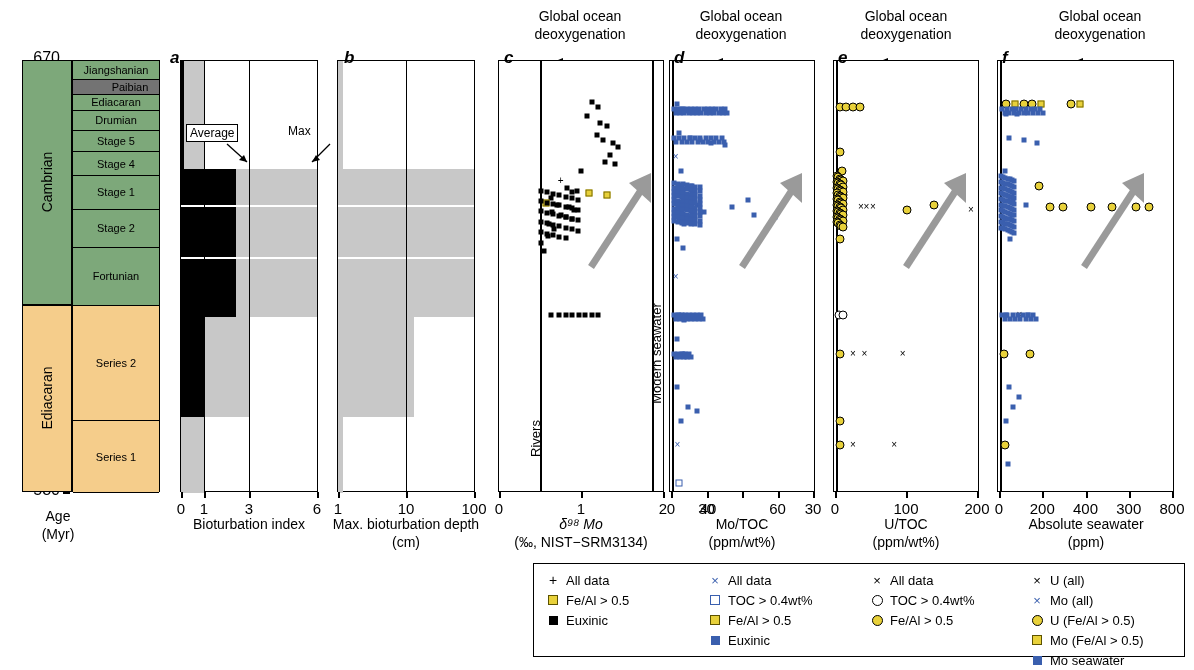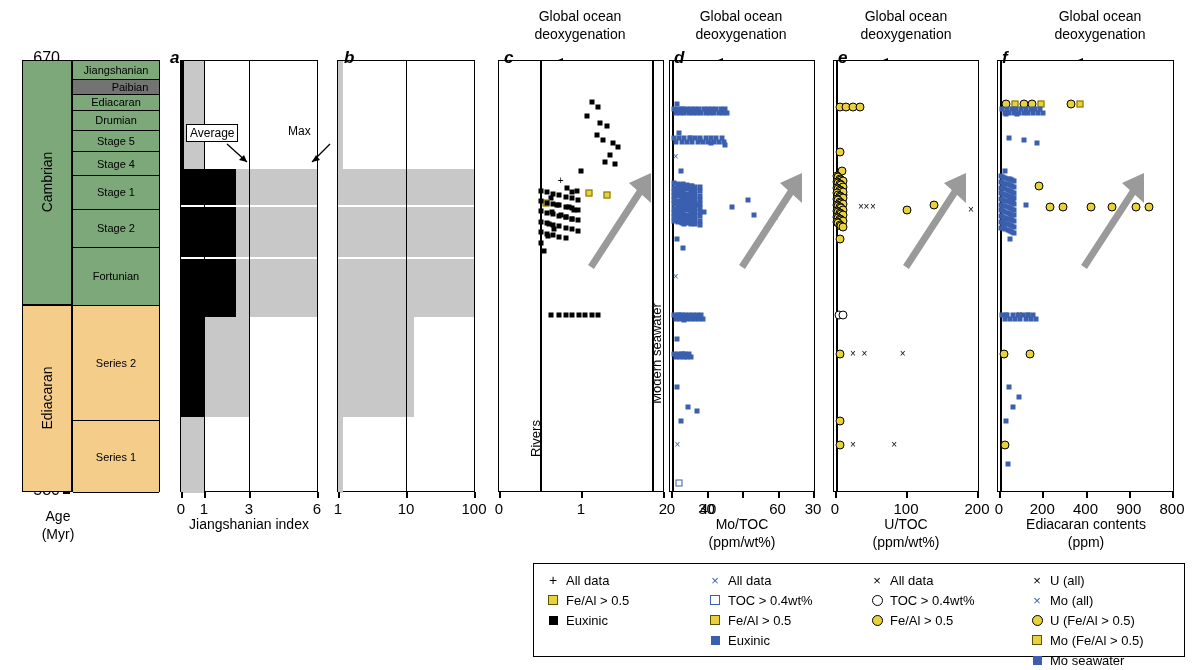--- a/index.html
+++ b/index.html
@@ -163,41 +163,45 @@
       <div class="abs" style="left: 181px; top: 492px; width: 2px; height: 6px; background: rgb(0, 0, 0);"></div>
       <div class="axis-num" style="left: 181px; top: 500px;">0</div>
       <div class="abs" style="left: 204px; top: 492px; width: 2px; height: 6px; background: rgb(0, 0, 0);"></div>
       <div class="axis-num" style="left: 204px; top: 500px;">1</div>
       <div class="abs" style="left: 249px; top: 492px; width: 2px; height: 6px; background: rgb(0, 0, 0);"></div>
       <div class="axis-num" style="left: 249px; top: 500px;">3</div>
       <div class="abs" style="left: 317px; top: 492px; width: 2px; height: 6px; background: rgb(0, 0, 0);"></div>
       <div class="axis-num" style="left: 317px; top: 500px;">6</div>
     </div>
   <div class="axis-title" style="left:249px;top:516px;">
-    <span>Jiangshanian index</span>
+    <span>Bioturbation index</span>
   </div>
 
   <div class="panel" style="left:337px;width:138px;">
     <div class="abs" style="left:0;top:0;width:5px;height:108px;background:#c8c8c8;"></div>
     <div class="abs" style="left:0;top:108px;width:136px;height:36px;background:#c8c8c8;"></div>
     <div class="abs" style="left:0;top:146px;width:136px;height:50px;background:#c8c8c8;"></div>
     <div class="abs" style="left:0;top:198px;width:136px;height:58px;background:#c8c8c8;"></div>
     <div class="abs" style="left:0;top:256px;width:76px;height:100px;background:#c8c8c8;"></div>
     <div class="abs" style="left:0;top:356px;width:5px;height:76px;background:#c8c8c8;"></div>
     <div class="vgrid" style="left:68px;"></div>
   </div>
   <div class="panel-letter" style="left:344px;top:48px;">b</div>
   <div id="axis-b">
       <div class="abs" style="left: 338px; top: 492px; width: 2px; height: 6px; background: rgb(0, 0, 0);"></div>
       <div class="axis-num" style="left: 338px; top: 500px;">1</div>
       <div class="abs" style="left: 406px; top: 492px; width: 2px; height: 6px; background: rgb(0, 0, 0);"></div>
       <div class="axis-num" style="left: 406px; top: 500px;">10</div>
       <div class="abs" style="left: 474px; top: 492px; width: 2px; height: 6px; background: rgb(0, 0, 0);"></div>
       <div class="axis-num" style="left: 474px; top: 500px;">100</div>
     </div>
+  <div class="axis-title" style="left:406px;top:516px;">
+    <span>Max. bioturbation depth</span><br>
+    <span>(cm)</span>
+  </div>
 
   <div class="panel-head" style="left:580px;top:8px;">
     <span>Global ocean</span><br>
     <span>deoxygenation</span>
   </div>
   <svg class="abs harrow" style="left:552px;top:56px;" width="60" height="12">
     <line x1="8" y1="6" x2="58" y2="6" stroke="#000" stroke-width="1.4"></line>
     <polygon points="1,6 11,2 11,10" fill="#000"></polygon>
   </svg>
   <div class="panel" style="left:498px;width:166px;">
@@ -292,20 +296,24 @@
   </div>
   <div class="panel-letter" style="left:504px;top:48px;">c</div>
   <div id="axis-c">
       <div class="abs" style="left: 499px; top: 492px; width: 2px; height: 6px; background: rgb(0, 0, 0);"></div>
       <div class="axis-num" style="left: 499px; top: 500px;">0</div>
       <div class="abs" style="left: 581px; top: 492px; width: 2px; height: 6px; background: rgb(0, 0, 0);"></div>
       <div class="axis-num" style="left: 581px; top: 500px;">1</div>
       <div class="abs" style="left: 663px; top: 492px; width: 2px; height: 6px; background: rgb(0, 0, 0);"></div>
       <div class="axis-num" style="left: 663px; top: 500px;">2</div>
     </div>
+  <div class="axis-title" style="left:581px;top:516px;">
+    <span style="font-style:italic;">δ⁹⁸ Mo</span><br>
+    <span>(‰, NIST−SRM3134)</span>
+  </div>
 
   <div class="panel-head" style="left:741px;top:8px;">
     <span>Global ocean</span><br>
     <span>deoxygenation</span>
   </div>
   <svg class="abs harrow" style="left:712px;top:56px;" width="60" height="12">
     <line x1="8" y1="6" x2="58" y2="6" stroke="#000" stroke-width="1.4"></line>
     <polygon points="1,6 11,2 11,10" fill="#000"></polygon>
   </svg>
   <div class="panel" style="left:669px;width:146px;">
@@ -793,26 +801,26 @@
   </div>
   <div class="panel-letter" style="left:1002px;top:48px;">f</div>
   <div id="axis-f">
       <div class="abs" style="left: 999px; top: 492px; width: 2px; height: 6px; background: rgb(0, 0, 0);"></div>
       <div class="axis-num" style="left: 999px; top: 500px;">0</div>
       <div class="abs" style="left: 1042.25px; top: 492px; width: 2px; height: 6px; background: rgb(0, 0, 0);"></div>
       <div class="axis-num" style="left: 1042.25px; top: 500px;">200</div>
       <div class="abs" style="left: 1085.5px; top: 492px; width: 2px; height: 6px; background: rgb(0, 0, 0);"></div>
       <div class="axis-num" style="left: 1085.5px; top: 500px;">400</div>
       <div class="abs" style="left: 1128.75px; top: 492px; width: 2px; height: 6px; background: rgb(0, 0, 0);"></div>
-      <div class="axis-num" style="left: 1128.75px; top: 500px;">900</div>
+      <div class="axis-num" style="left: 1128.75px; top: 500px;">300</div>
       <div class="abs" style="left: 1172px; top: 492px; width: 2px; height: 6px; background: rgb(0, 0, 0);"></div>
       <div class="axis-num" style="left: 1172px; top: 500px;">800</div>
     </div>
   <div class="axis-title" style="left:1086px;top:516px;">
-    <span>Ediacaran contents</span><br>
+    <span>Absolute seawater</span><br>
     <span>(ppm)</span>
   </div>
 
   <div class="legend">
     <div class="legcol" id="legcol-0" style="left:10px;">
         <div class="legrow">
           <span class="legsym">
             <span style="font-size:14px;">+</span>
           </span>
           <span class="legtxt">All data</span>

